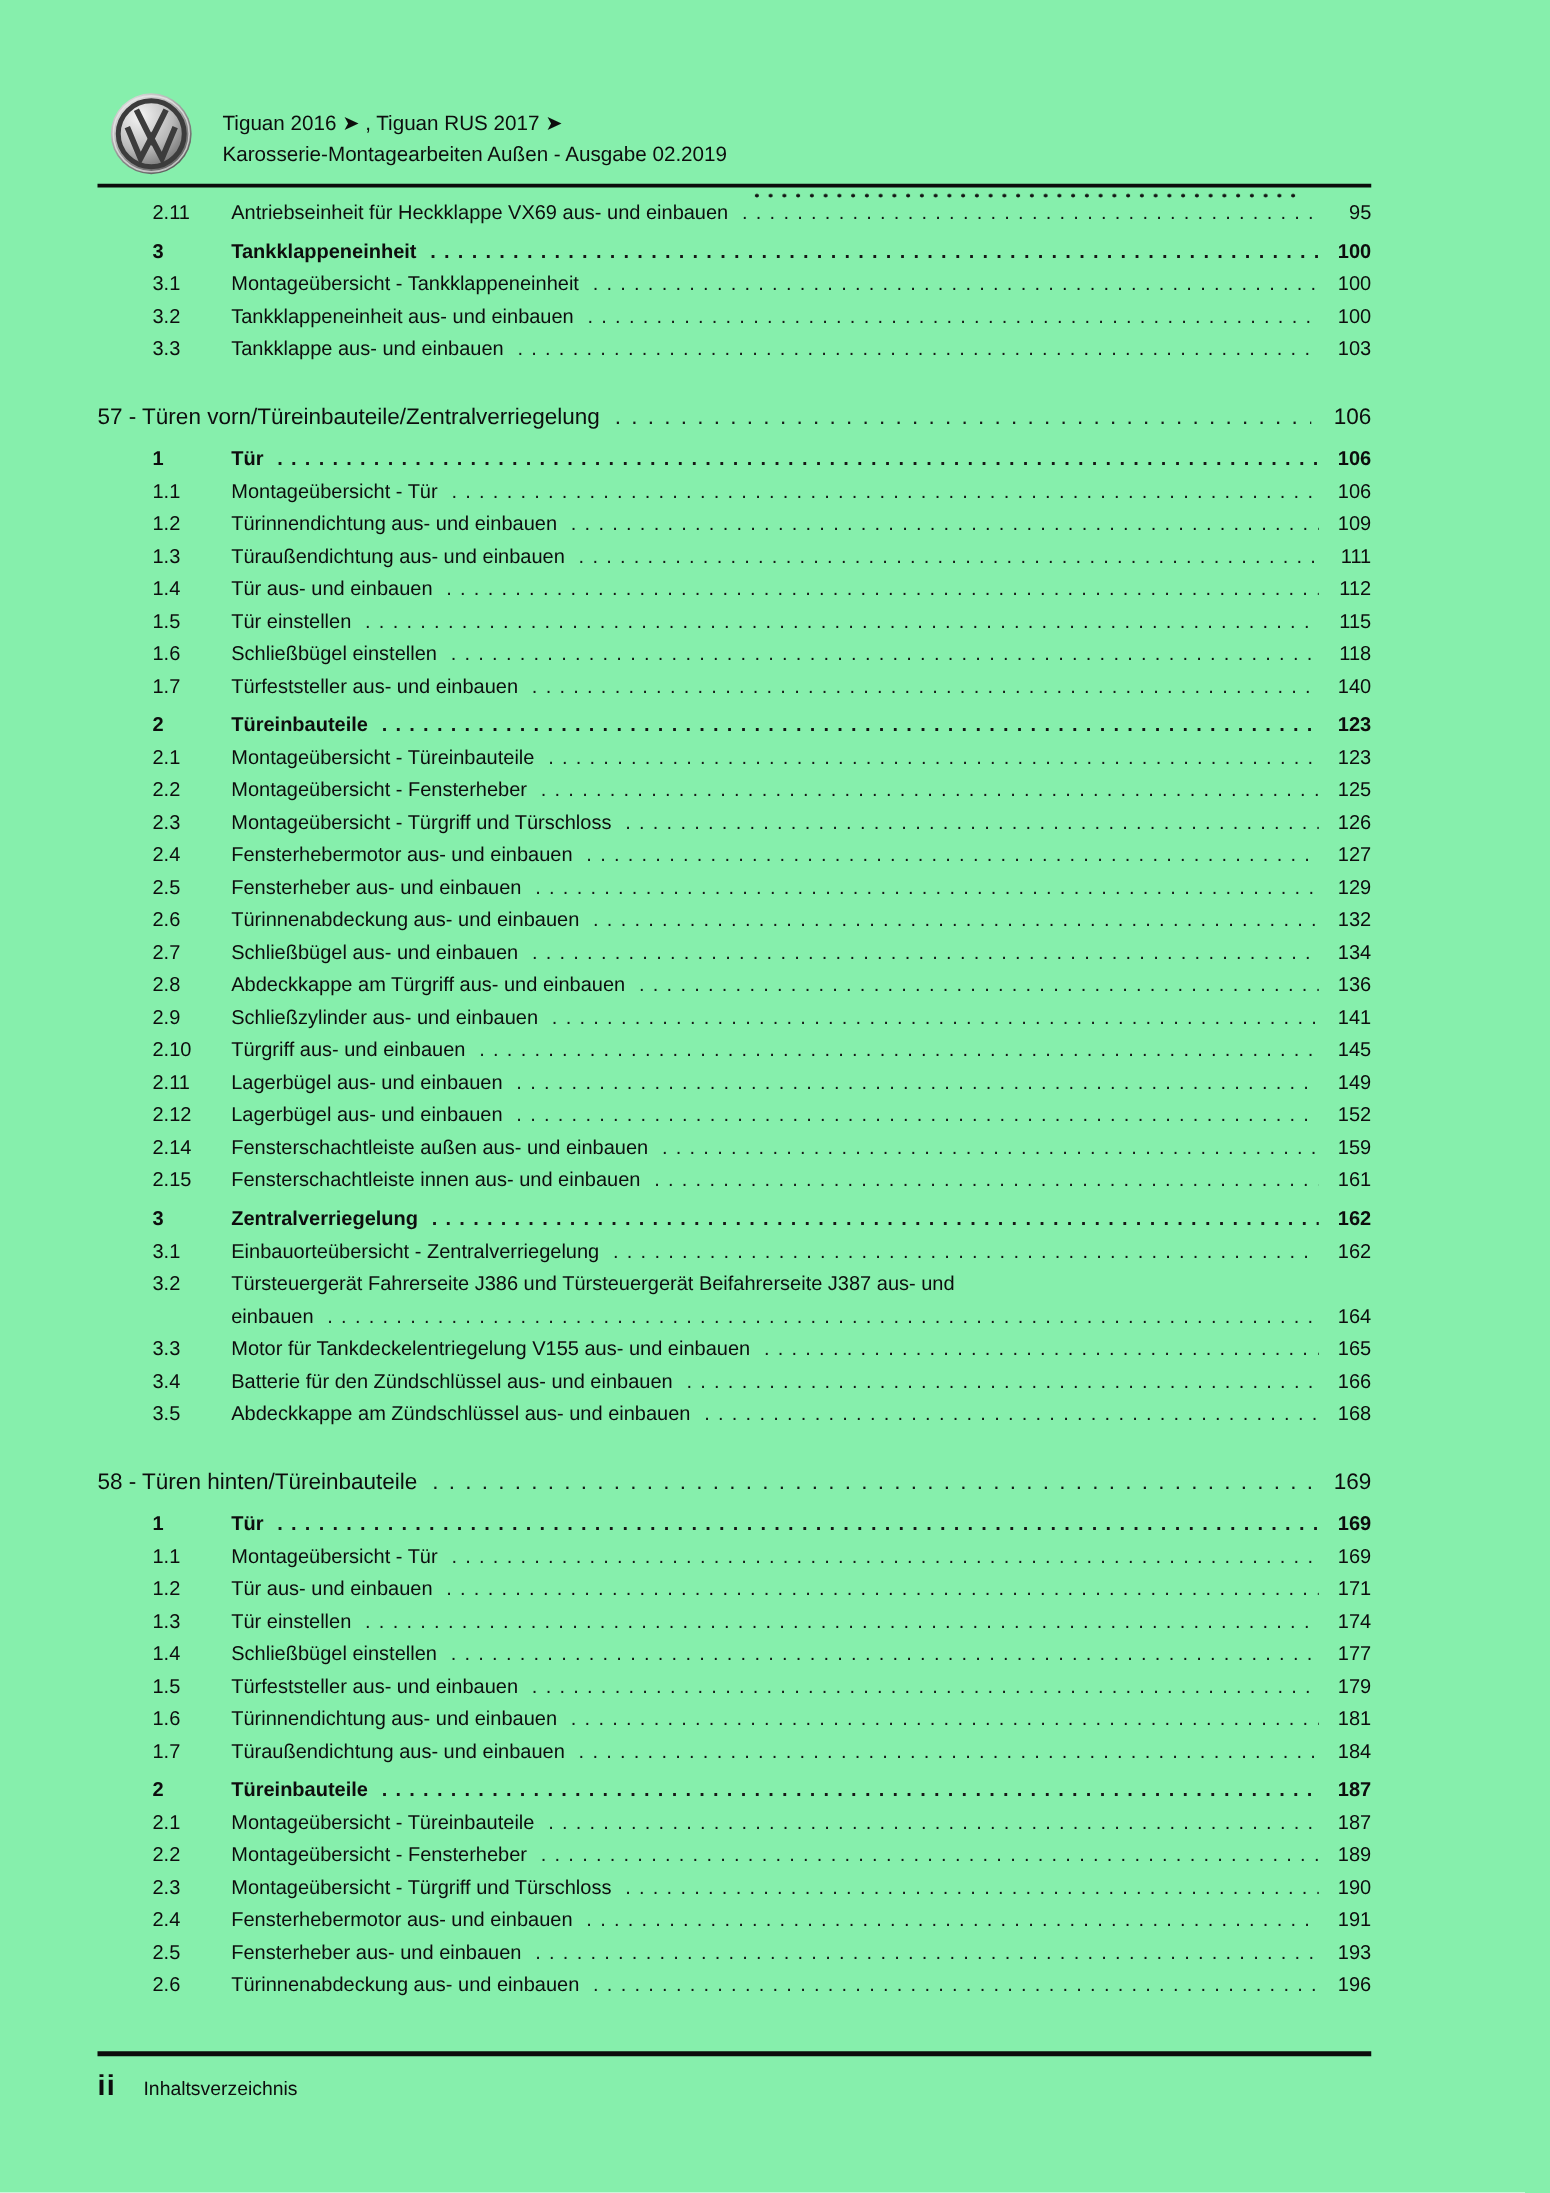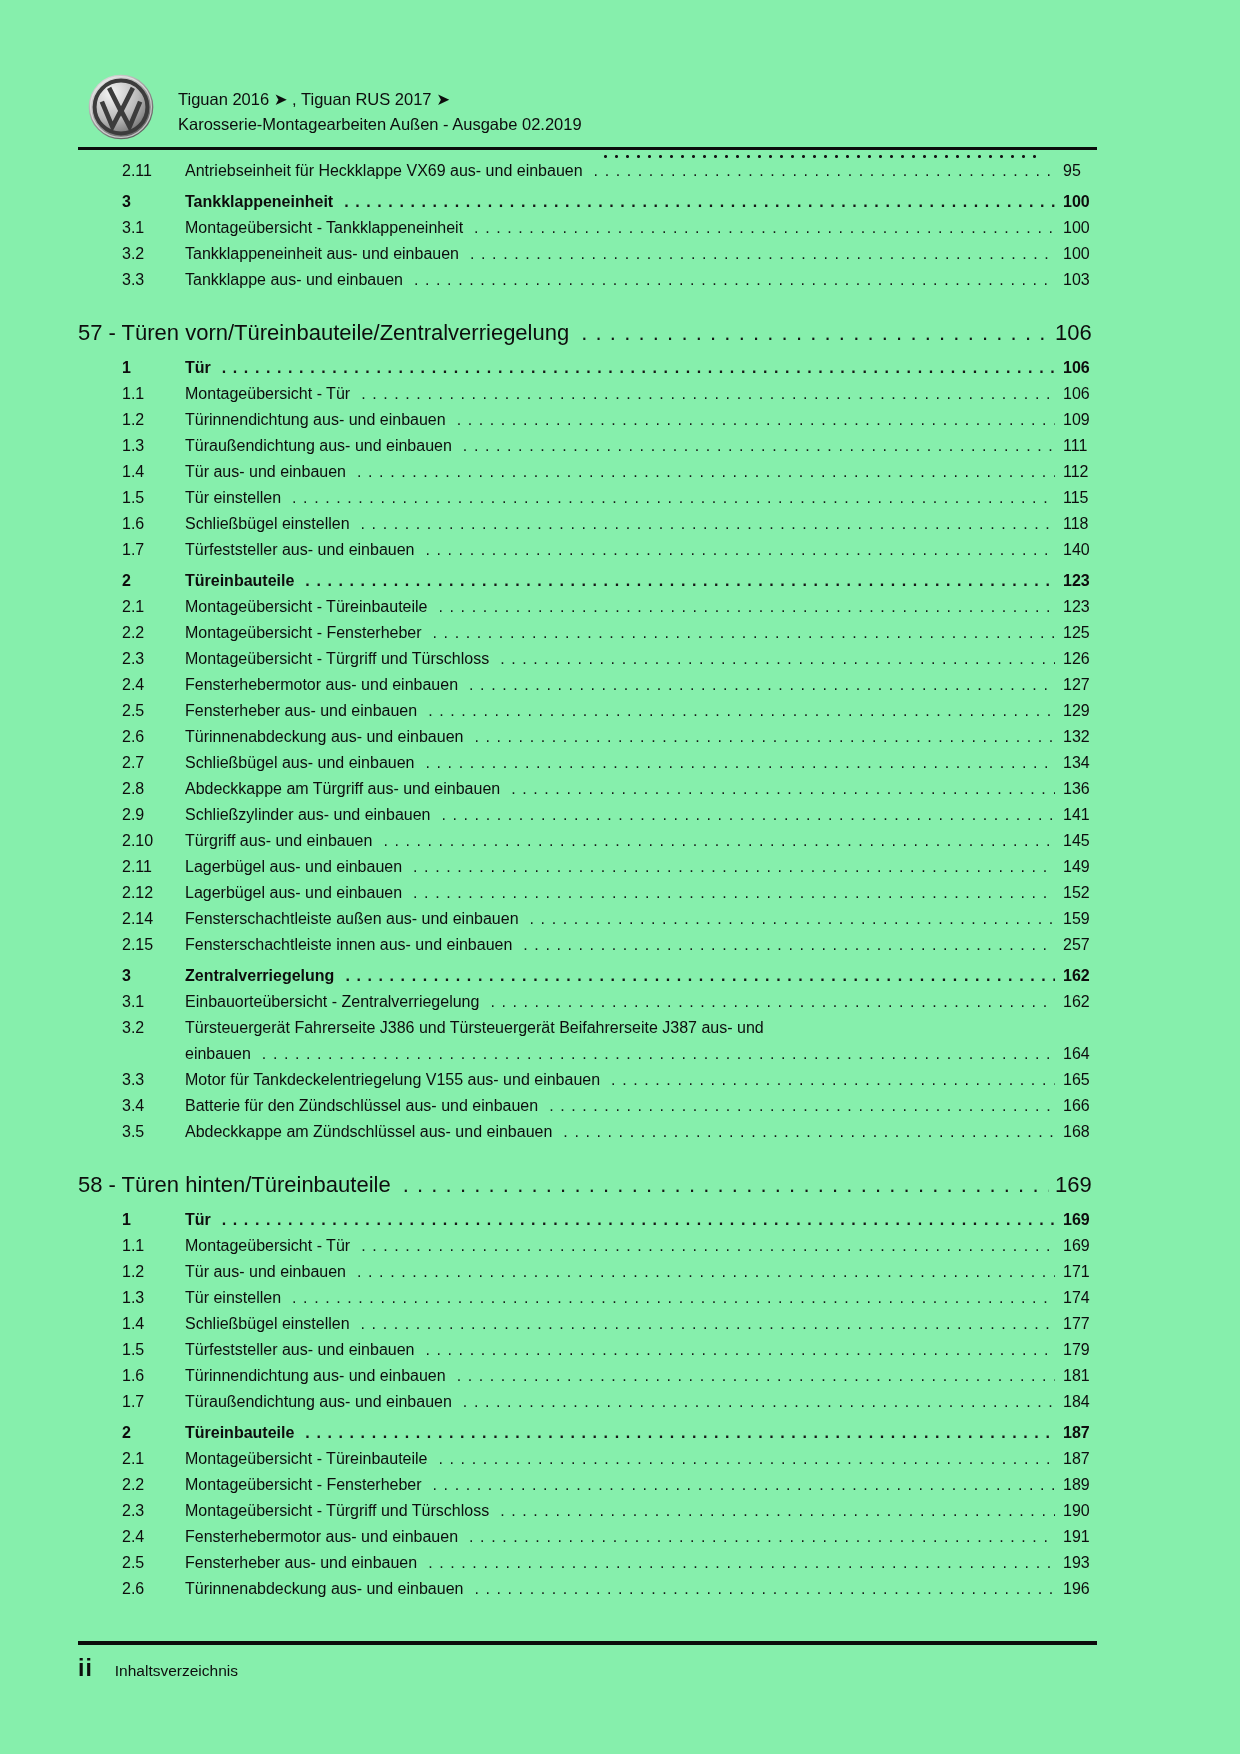--- a/index.html
+++ b/index.html
@@ -17,22 +17,22 @@
     background-image:radial-gradient(circle,#141414 1.3px,transparent 1.6px);
     background-size:11px 5px;background-repeat:repeat-x;}
   
   .toc{position:absolute;left:78px;top:158px;width:1019px;}
   .row{display:flex;align-items:baseline;line-height:26px;font-size:16px;}
   .row .num{flex:none;margin-left:44px;width:63px;}
   .row .title{flex:none;white-space:nowrap;}
   .row.bold{font-weight:bold;margin-top:5px;}
   .leader{flex:1 1 auto;overflow:hidden;white-space:nowrap;margin:0 8px 0 11px;color:#161616;}
   .leader::after{content:"..........................................................................................................................................................";letter-spacing:6.6px;}
-  .page-num{flex:none;min-width:34px;text-align:left;}
-  .chapter-row{display:flex;align-items:baseline;font-size:22px;line-height:32px;margin-top:24px;margin-bottom:6px;}
+  .page-num{flex:none;min-width:34px;text-align:right;}
+  .chapter-row{display:flex;align-items:baseline;font-size:18px;line-height:32px;margin-top:24px;margin-bottom:6px;}
   .chapter-row .ch-title{flex:none;white-space:nowrap;}
   .chapter-row .leader{margin:0 6px 0 12px;}
   .chapter-row .leader::after{letter-spacing:8.2px;}
   .chapter-row .page-num{min-width:42px;}
   .body{flex:1 1 auto;min-width:0;}
   .body .line1{white-space:nowrap;}
   .body .line2{display:flex;align-items:baseline;}
   .body .t2{flex:none;white-space:nowrap;}
   
   .footer{position:absolute;left:78px;top:1641px;width:1019px;}
@@ -235,21 +235,21 @@
       <div class="row">
         <span class="num">2.14</span>
         <span class="title">Fensterschachtleiste außen aus- und einbauen</span>
         <span class="leader"></span>
         <span class="page-num">159</span>
       </div>
       <div class="row">
         <span class="num">2.15</span>
         <span class="title">Fensterschachtleiste innen aus- und einbauen</span>
         <span class="leader"></span>
-        <span class="page-num">257</span>
+        <span class="page-num">161</span>
       </div>
       <div class="row bold">
         <span class="num">3</span>
         <span class="title">Zentralverriegelung</span>
         <span class="leader"></span>
         <span class="page-num">162</span>
       </div>
       <div class="row">
         <span class="num">3.1</span>
         <span class="title">Einbauorteübersicht - Zentralverriegelung</span>

